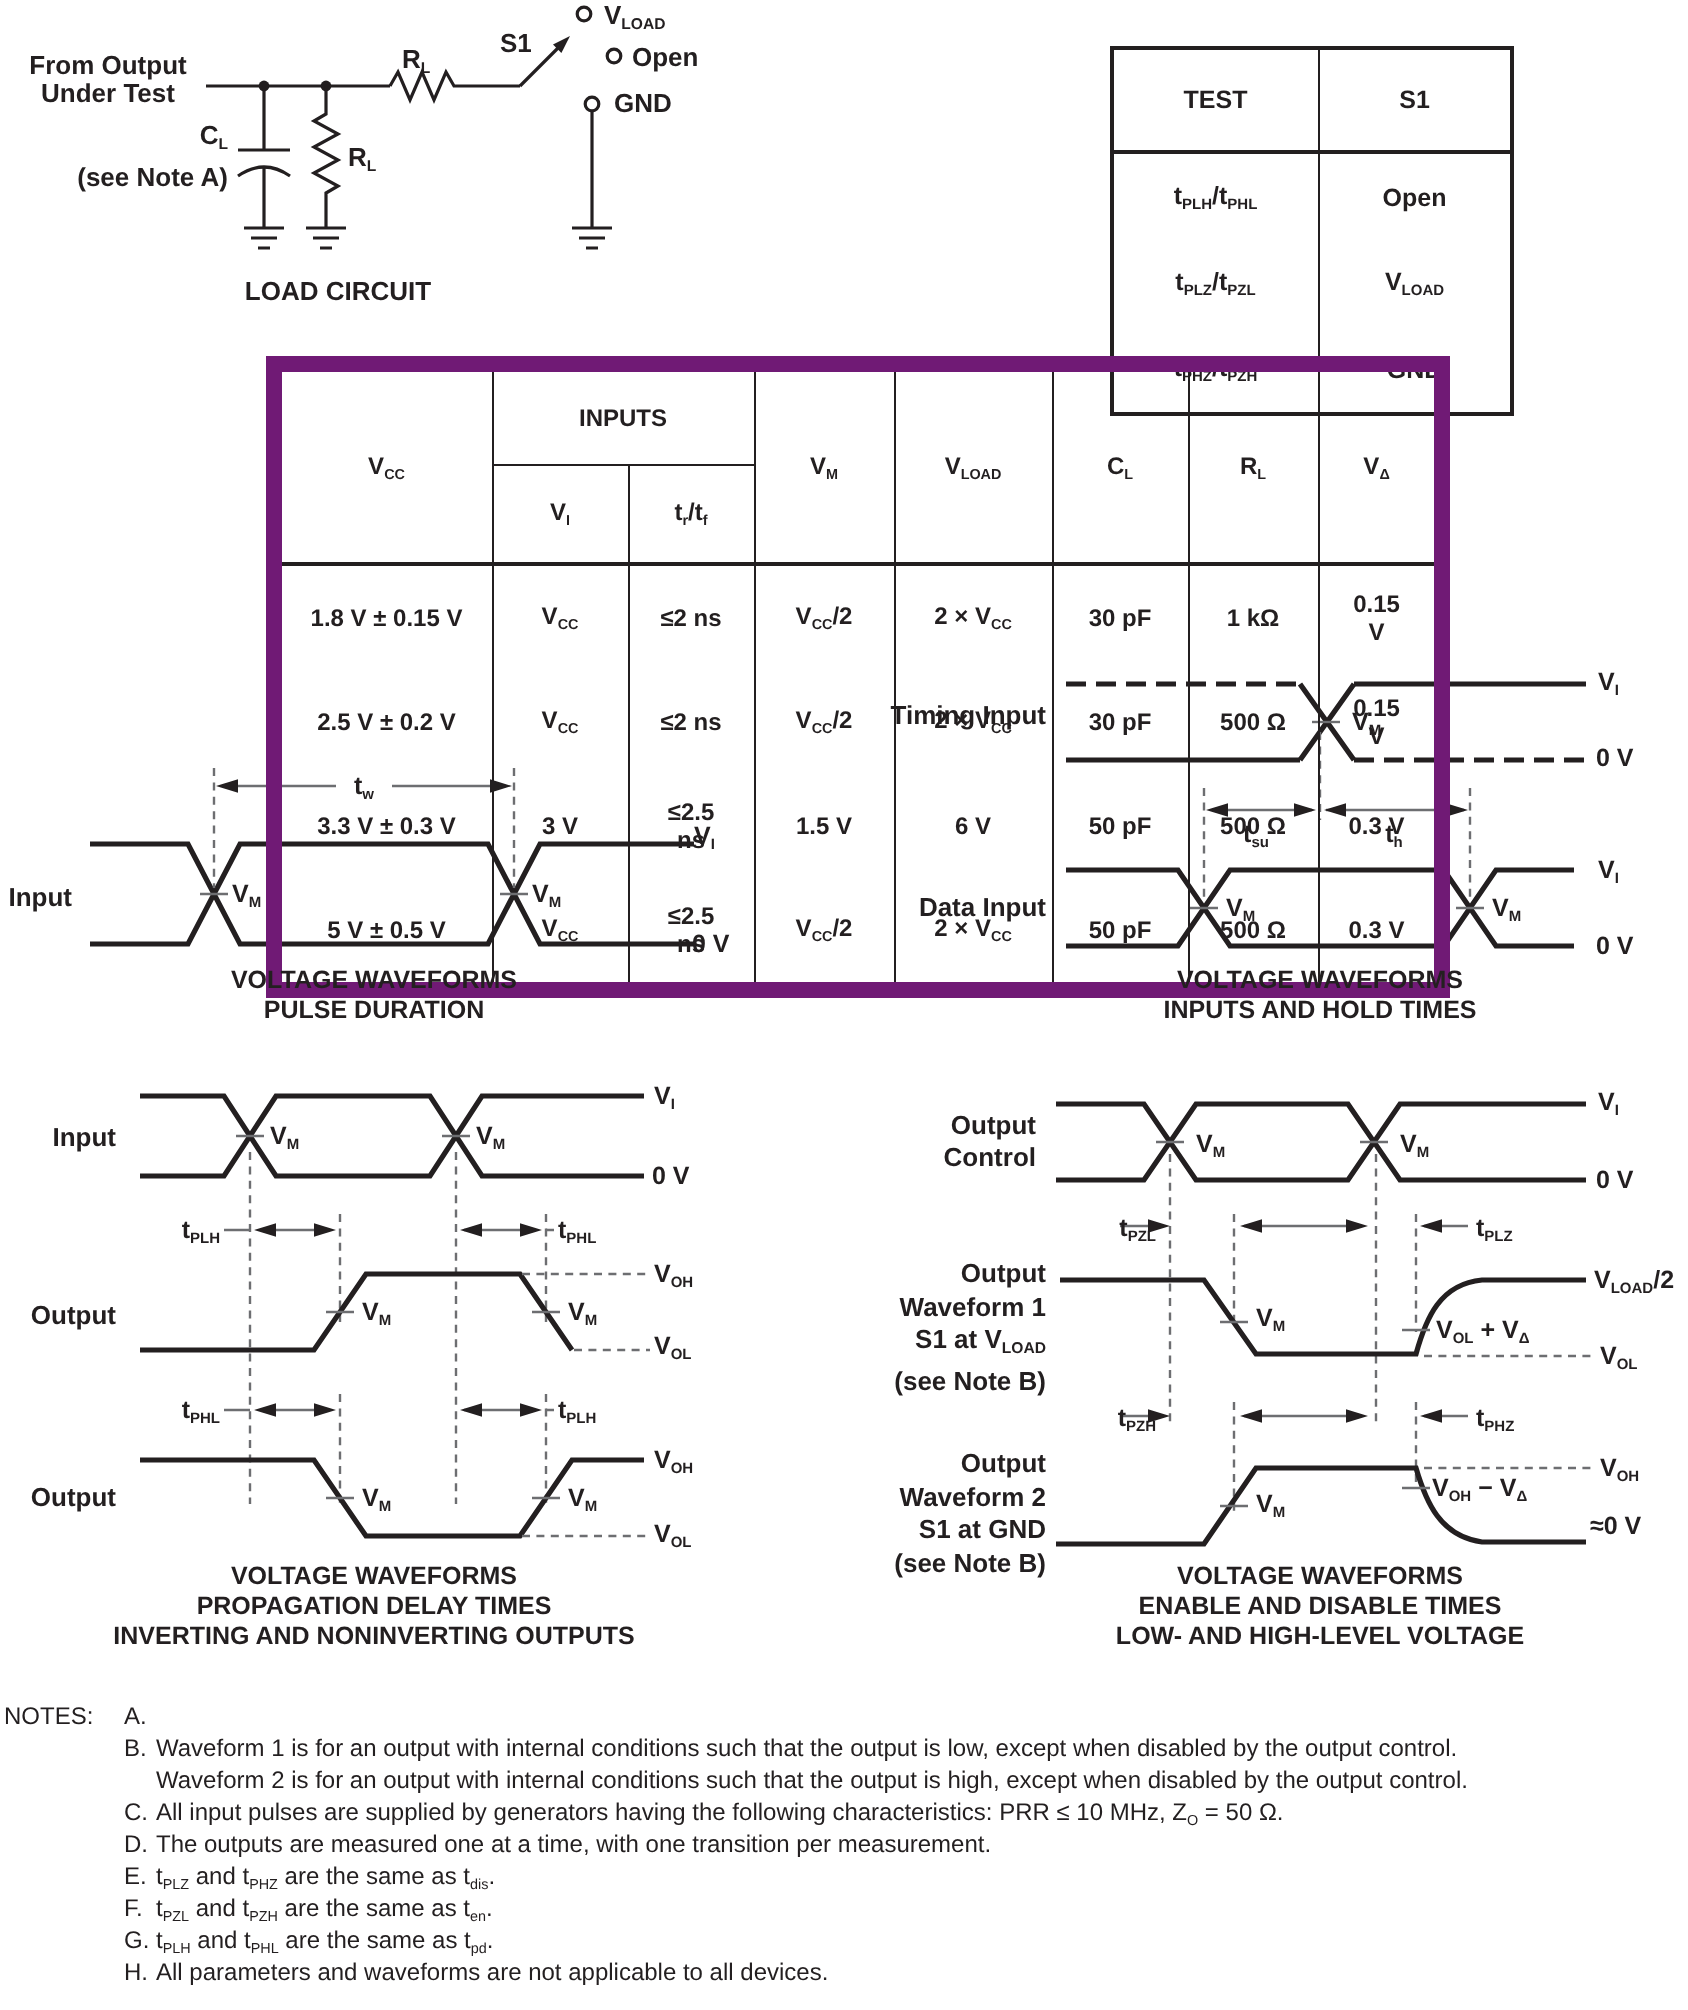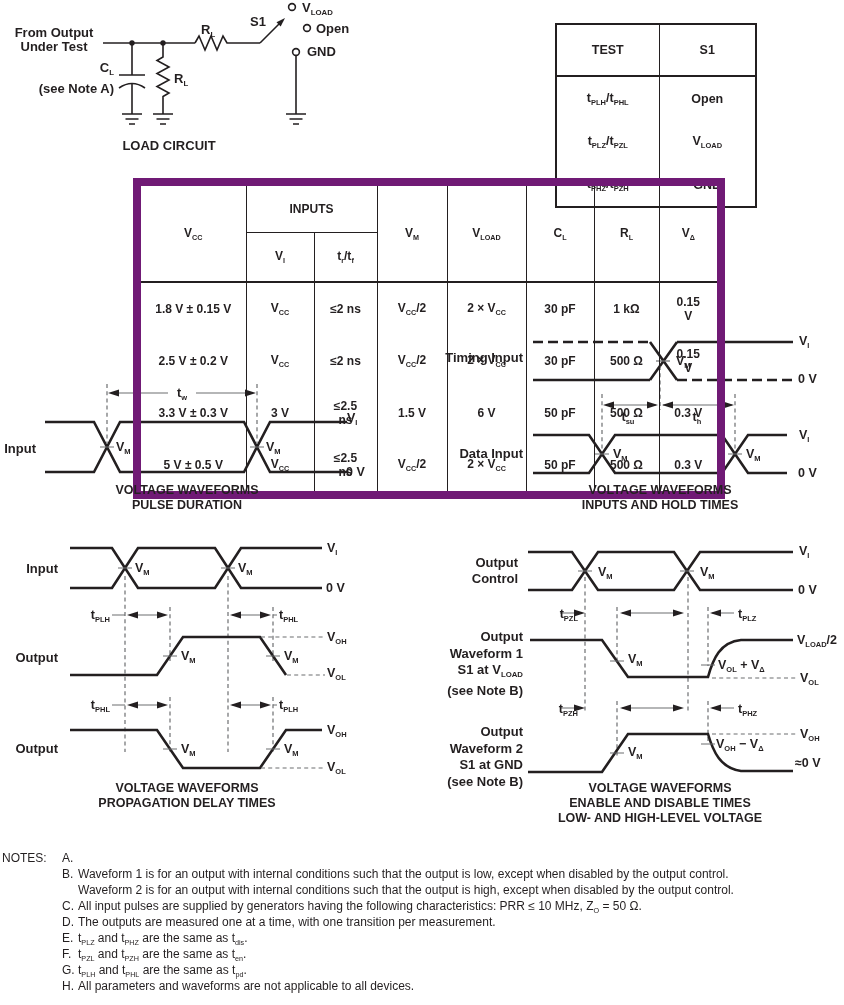--- a/index.html
+++ b/index.html
@@ -292,20 +292,21 @@
   <div class="lbl" style="left:284px;top:742px">V<sub>M</sub></div>
   <div class="lbl" style="left:327px;top:541px">V<sub>I</sub></div>
   <div class="lbl" style="left:326px;top:581px">0 V</div>
   <div class="lbl" style="left:327px;top:630px">V<sub>OH</sub></div>
   <div class="lbl" style="left:327px;top:666px">V<sub>OL</sub></div>
   <div class="lbl" style="left:327px;top:723px">V<sub>OH</sub></div>
   <div class="lbl" style="left:327px;top:760px">V<sub>OL</sub></div>
   <div class="lbl c" style="left:187px;top:781px">
     <div>VOLTAGE WAVEFORMS</div>
     <div>PROPAGATION DELAY TIMES</div>
+    <div>INVERTING AND NONINVERTING OUTPUTS</div>
   </div>
 
   <div class="lbl big r" style="right:326px;top:555px;line-height:16px">
     <div>Output</div>
     <div>Control</div>
   </div>
   <div class="lbl big r" style="right:321px;top:629px;line-height:16.5px">
     <div>Output</div>
     <div>Waveform 1</div>
     <div>S1 at V<sub>LOAD</sub></div>

